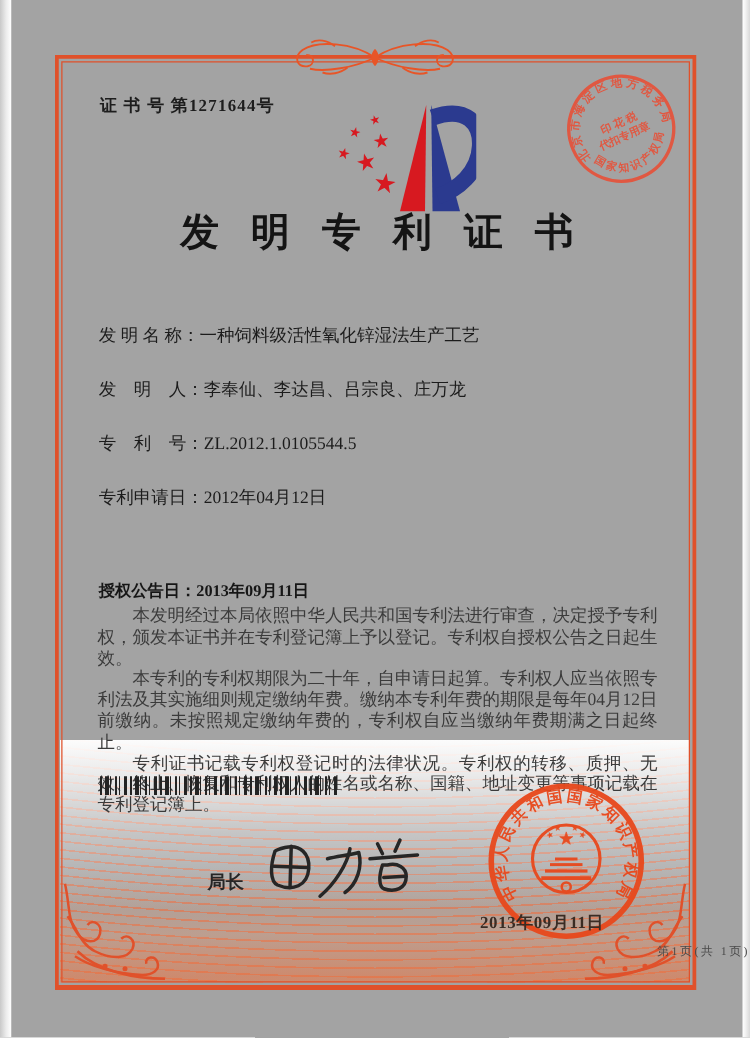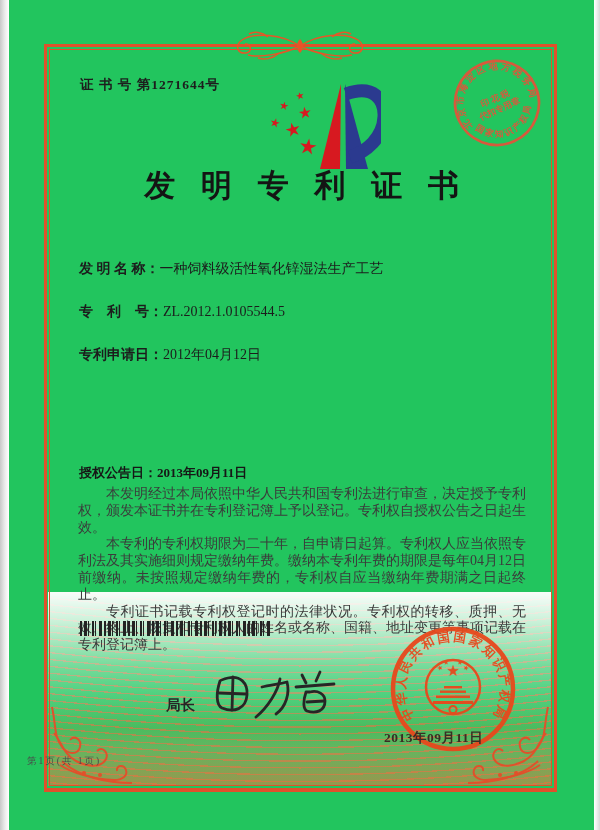--- a/index.html
+++ b/index.html
@@ -1,16 +1,16 @@
 <!DOCTYPE html>
 <html><head>
 <meta charset="utf-8">
 <style>
   html,body{margin:0;padding:0;background:#fff;}
-  .page{position:relative;width:600px;height:830px;background:#22c55e;overflow:hidden;
+  .page{position:relative;width:600px;height:830px;background:#a3a3a3;overflow:hidden;
         font-family:"Liberation Serif", serif;color:#222;}
   .abs{position:absolute;}
 
   
   #edge-left{left:0;top:0;bottom:0;width:9px;background:linear-gradient(90deg,#c9c9c9,#ececec 55%,#fff);z-index:0;}
   #edge-right{right:0;top:0;bottom:0;width:6px;background:linear-gradient(270deg,#d8d8d8,#f2f2f2 60%,#fff);z-index:0;}
 
   
   #frame{left:44px;top:44px;right:43px;bottom:38px;border:3px solid #e0512b;border-bottom-width:4px;z-index:2;pointer-events:none;}
   #frame-inner{position:absolute;inset:2px;border:1px solid #e0512b;}
@@ -25,21 +25,21 @@
 
   #cert-no{left:80px;top:76px;font-size:13.5px;font-weight:bold;letter-spacing:1px;color:#1d1d1d;z-index:3;}
   #logo{left:256px;top:72px;width:125px;height:103px;z-index:3;}
   #tax-stamp{left:452px;top:58px;width:90px;height:90px;transform:rotate(-24deg);z-index:3;opacity:.92;}
 
   #title{left:12px;right:0;top:165px;text-align:center;font-size:31px;font-weight:bold;
          letter-spacing:9px;color:#141414;z-index:3;}
 
   #fields{left:79px;top:260px;right:70px;font-size:14px;z-index:3;}
   .field{height:14px;margin-bottom:29px;white-space:nowrap;}
-  .flabel{font-weight:bold;color:#1c1c1c;}
+  .flabel{font-weight:normal;color:#1c1c1c;}
   .fvalue{font-weight:normal;color:#1c1c1c;}
   #grant{left:79px;top:464px;font-size:13px;font-weight:bold;color:#161616;z-index:3;}
 
   #body-text{left:78px;top:486px;width:448px;font-size:14px;line-height:16.8px;
              color:#3b3b3b;text-align:justify;z-index:3;}
   #body-text p{margin:0;text-indent:2em;}
 
   #barcode{left:80px;top:621px;width:192px;height:15px;z-index:3;
     background:repeating-linear-gradient(90deg,
       #232323 0 2px, rgba(0,0,0,0) 2px 4px,
@@ -48,21 +48,21 @@
       #232323 12px 14px, rgba(0,0,0,0) 14px 15px,
       #232323 15px 16px, rgba(0,0,0,0) 16px 19px,
       #232323 19px 22px, rgba(0,0,0,0) 22px 24px);}
 
   #director-label{left:166px;top:696px;font-size:14.5px;font-weight:bold;color:#262626;z-index:3;font-family:Liberation Serif, serif;}
   #signature{left:205px;top:658px;width:148px;height:74px;z-index:3;}
 
   #seal{left:388px;top:624px;width:130px;height:130px;z-index:3;opacity:.95;}
   #seal-date{left:384px;top:729px;font-size:13.5px;font-weight:bold;color:#3a2c24;letter-spacing:.5px;z-index:4;}
 
-  #footer-page{left:0;right:0;top:755px;text-align:left;font-size:9.5px;color:#4a4a4a;letter-spacing:2px;z-index:3;padding-left:27px;}
+  #footer-page{left:0;right:0;top:755px;text-align:right;font-size:9.5px;color:#4a4a4a;letter-spacing:2px;z-index:3;padding-left:27px;}
 
   #ornament-top{left:208px;top:27px;width:184px;height:38px;z-index:3;}
   #flourish-bl{left:48px;bottom:43px;width:88px;height:84px;z-index:2;}
   #flourish-br{right:48px;bottom:43px;width:88px;height:84px;transform:scaleX(-1);z-index:2;}
 </style>
 </head>
 <body>
 
 <div class="page">
 
@@ -124,20 +124,23 @@
     </text>
     <text x="44" y="42" font-size="8.5" text-anchor="middle" fill="#e6523a" font-weight="bold">印 花 税</text>
     <text x="44" y="53" font-size="8.5" text-anchor="middle" fill="#e6523a" font-weight="bold">代扣专用章</text>
   </svg>
 
   <div class="abs" id="title">发 明 专 利 证 书</div>
 
   <div class="abs" id="fields">
     <div class="field">
       <span class="flabel">发 明 名 称：</span><span class="fvalue">一种饲料级活性氧化锌湿法生产工艺</span>
+    </div>
+    <div class="field">
+      <span class="flabel">发　明　人：</span><span class="fvalue">李奉仙、李达昌、吕宗良、庄万龙</span>
     </div>
     <div class="field">
       <span class="flabel">专　利　号：</span><span class="fvalue">ZL.2012.1.0105544.5</span>
     </div>
     <div class="field">
       <span class="flabel">专利申请日：</span><span class="fvalue">2012年04月12日</span>
     </div>
   </div>
 
   <div class="abs" id="grant">

